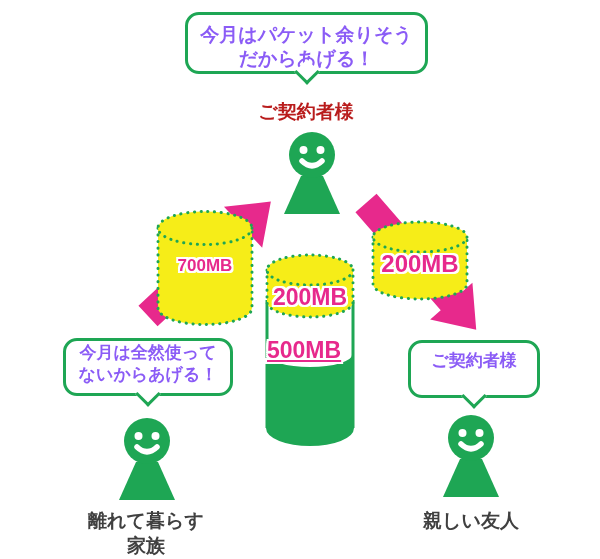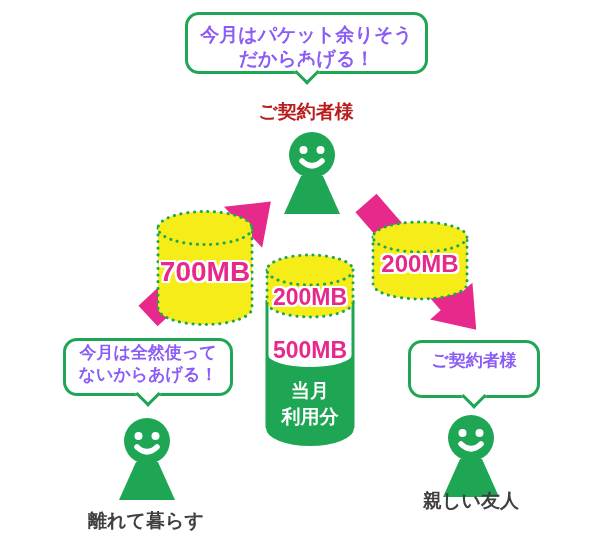--- a/index.html
+++ b/index.html
@@ -72,39 +72,36 @@
   </svg>
 
   <div class="abs bubble" style="left:185px;top:12px;width:243px;height:62px;padding-top:8px;font-size:19px;line-height:24px;">
     <div class="bubble-line">今月はパケット余りそう</div>
     <div class="bubble-line">だからあげる！</div>
     <span class="tail"></span>
   </div>
 
   <div class="abs green-text" style="left:216px;top:99px;width:180px;text-align:center;font-size:19px;">ご契約者様</div>
 
-  <div class="abs mb-label" style="left:158px;top:256px;width:94px;font-size:28px;">700MB</div>
+  <div class="abs mb-label" style="left:158px;top:256px;width:94px;font-size:17px;">700MB</div>
   <div class="abs mb-label" style="left:373px;top:250px;width:94px;font-size:24px;">200MB</div>
   <div class="abs mb-label" style="left:267px;top:284px;width:86px;font-size:23px;">200MB</div>
-  <div class="abs mb-label" style="left:267px;top:337px;width:86px;font-size:23px;">500MB</div>
-  <div class="abs usage-label" style="left:267px;top:378px;width:86px;font-size:19px;line-height:26px;">
-    <div>当月</div>
-    <div>利用分</div>
-  </div>
+  <div class="abs mb-label" style="left:267px;top:337px;width:68px;font-size:23px;text-decoration:underline;">500MB</div>
 
   <div class="abs bubble" style="left:63px;top:338px;width:170px;height:58px;padding-top:1px;font-size:17px;line-height:22px;">
     <div class="bubble-line">今月は全然使って</div>
     <div class="bubble-line">ないからあげる！</div>
     <span class="tail"></span>
   </div>
 
   <div class="abs bubble" style="left:408px;top:340px;width:132px;height:58px;padding-top:7px;font-size:17px;line-height:22px;">
     <div class="bubble-line">ご契約者様</div>
     <span class="tail"></span>
   </div>
 
   <div class="abs person-label" style="left:56px;top:508px;width:180px;font-size:19px;line-height:25px;">
     <div>離れて暮らす</div>
+    <div>家族</div>
   </div>
 
-  <div class="abs person-label" style="left:381px;top:488px;width:180px;font-size:19px;">親しい友人</div>
+  <div class="abs person-label" style="left:381px;top:508px;width:180px;font-size:19px;">親しい友人</div>
 
 </div>
 
 </body></html>

